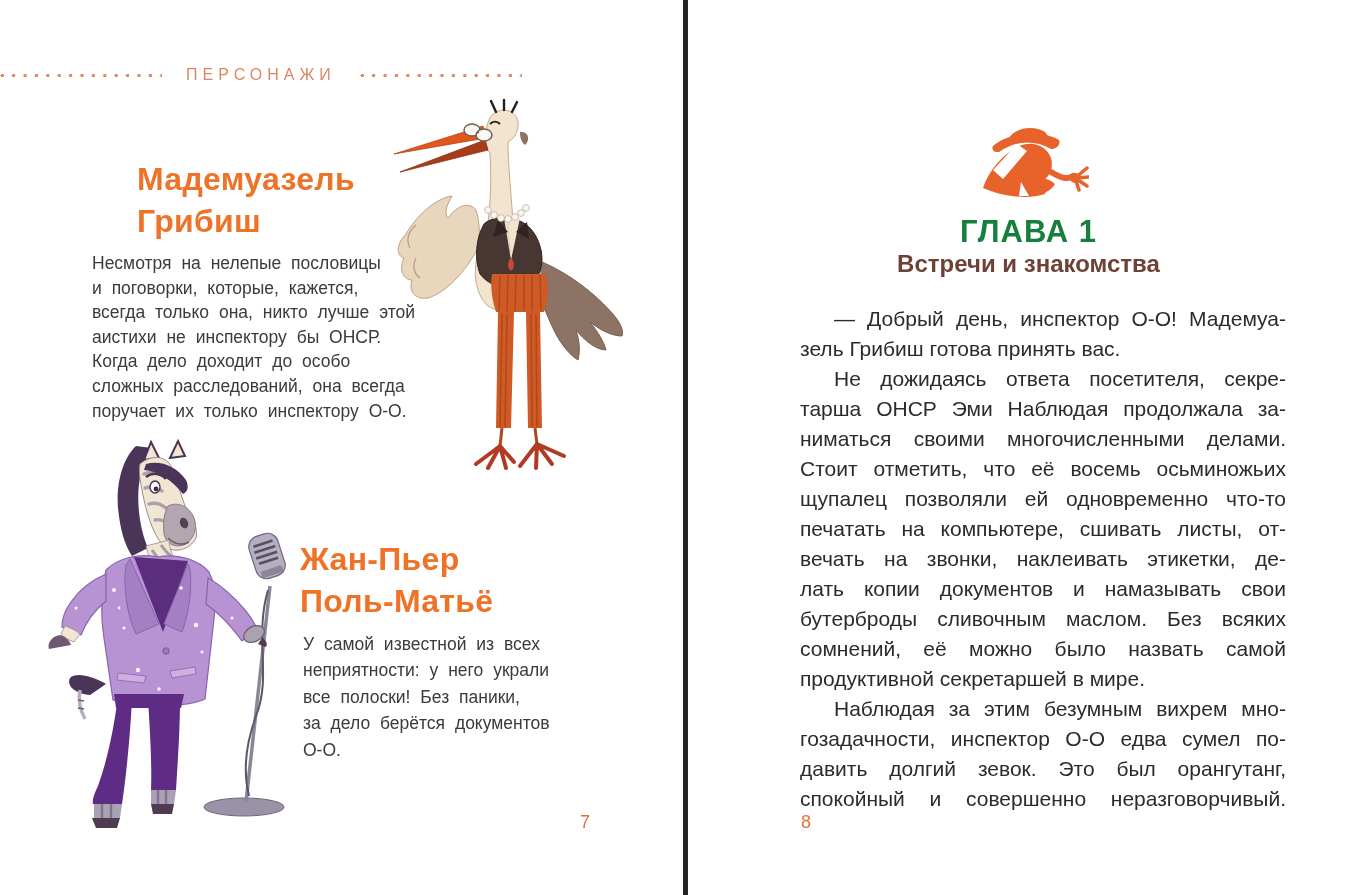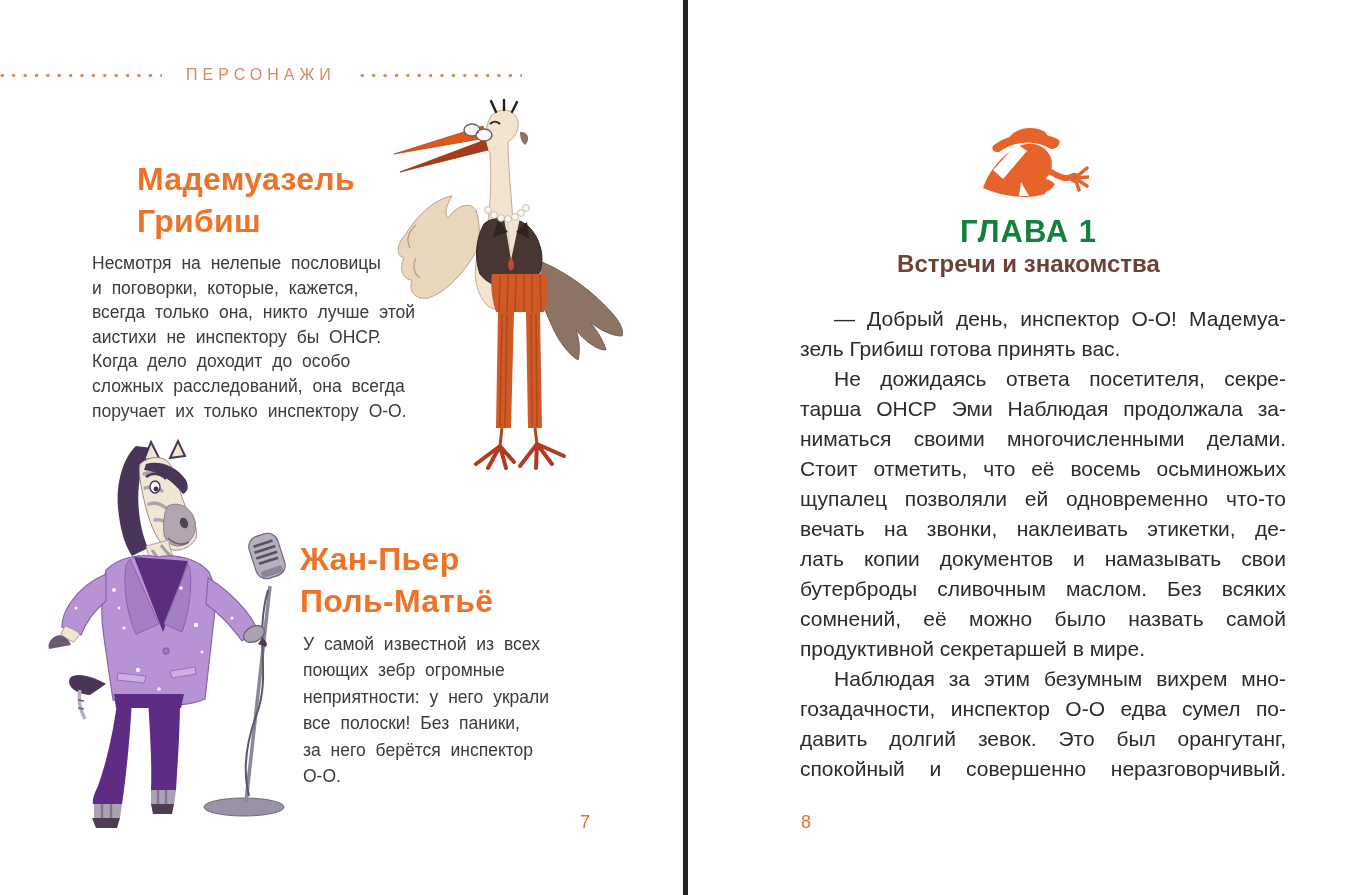--- a/index.html
+++ b/index.html
@@ -135,24 +135,23 @@
       </g>
     </svg>
 
     <div class="sec-title t2">
       <div>Жан-Пьер</div>
       <div>Поль-Матьё</div>
     </div>
 
     <div class="lpara p2" id="lpara2">
         <div class="lline">У самой известной из всех</div>
-        <div class="lline">поющих зебр огромные</div>
         <div class="lline">неприятности: у него украли</div>
         <div class="lline">все полоски! Без паники,</div>
-        <div class="lline">за него берётся инспектор</div>
+        <div class="lline">за дело берётся документов</div>
         <div class="lline">О-О.</div>
       </div>
 
     <svg class="illus zebra" viewBox="0 0 285 392">
 
       <g>
         <ellipse cx="226" cy="369" rx="40" ry="9" fill="#9a92a6" stroke="#6e6678" stroke-width="1"></ellipse>
         <path d="M252,148 L228,364" stroke="#8d8599" stroke-width="3.5"></path>
         <path d="M250,152 C236,200 254,238 238,278 C230,300 224,330 231,358" fill="none" stroke="#5d5666" stroke-width="2"></path>
         <g transform="rotate(-18 249 118)">
@@ -265,20 +264,21 @@
     <h3 class="chapter-subtitle">Встречи и знакомства</h3>
 
     <div class="rbody" id="rbody">
         <div class="line firstline">— Добрый день, инспектор О-О! Мадемуа-</div>
         <div class="line lastline">зель Грибиш готова принять вас.</div>
         <div class="line firstline">Не дожидаясь ответа посетителя, секре-</div>
         <div class="line">тарша ОНСР Эми Наблюдая продолжала за-</div>
         <div class="line">ниматься своими многочисленными делами.</div>
         <div class="line">Стоит отметить, что её восемь осьминожьих</div>
         <div class="line">щупалец позволяли ей одновременно что-то</div>
+        <div class="line">печатать на компьютере, сшивать листы, от-</div>
         <div class="line">вечать на звонки, наклеивать этикетки, де-</div>
         <div class="line">лать копии документов и намазывать свои</div>
         <div class="line">бутерброды сливочным маслом. Без всяких</div>
         <div class="line">сомнений, её можно было назвать самой</div>
         <div class="line lastline">продуктивной секретаршей в мире.</div>
         <div class="line firstline">Наблюдая за этим безумным вихрем мно-</div>
         <div class="line">гозадачности, инспектор О-О едва сумел по-</div>
         <div class="line">давить долгий зевок. Это был орангутанг,</div>
         <div class="line">спокойный и совершенно неразговорчивый.</div>
       </div>

